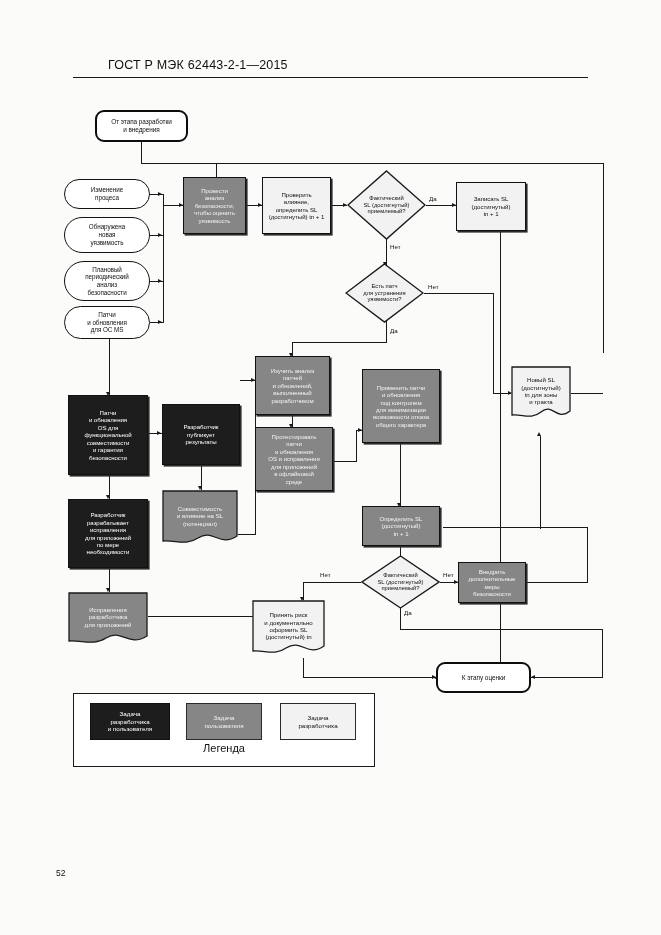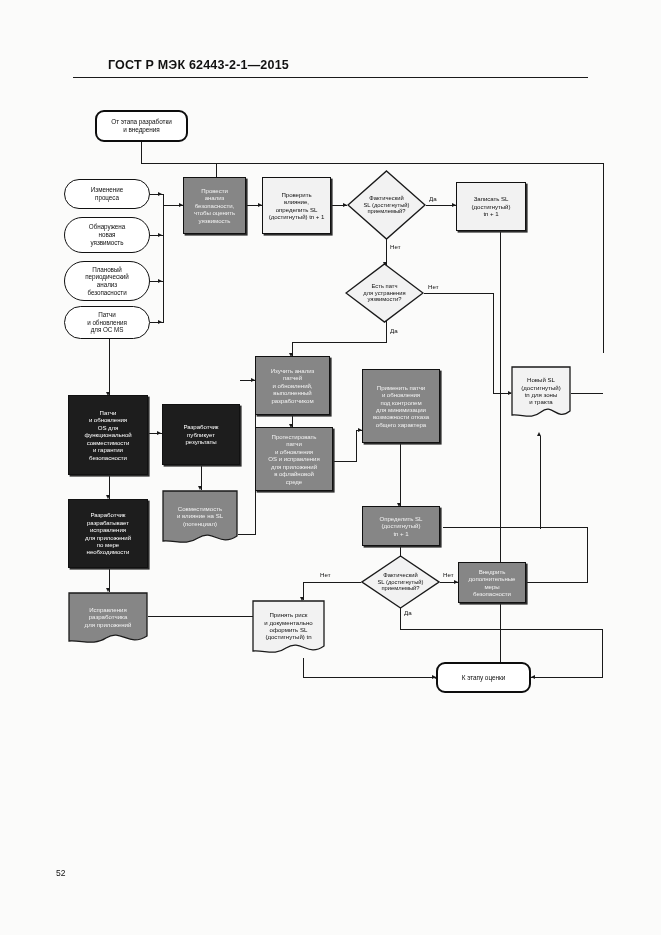--- a/index.html
+++ b/index.html
@@ -2,21 +2,21 @@
 <html><head>
 <meta charset="utf-8">
 <style>
   html,body{margin:0;padding:0;background:#8a8a8a;}
   body{font-family:"Liberation Sans", sans-serif;}
   #page{
     position:relative;width:661px;height:935px;background:#fbfbfa;
     margin:0 auto;overflow:hidden;
   }
   #std-header{
-    position:absolute;left:73px;top:58px;font-size:12.5px;font-weight:bold;
+    position:absolute;left:73px;top:58px;font-size:12.5px;font-weight:normal;
     letter-spacing:.2px;color:#111;padding-left:35px;
   }
   #std-rule{position:absolute;left:73px;top:77px;width:515px;height:1px;background:#1a1a1a;}
 
   #canvas{position:absolute;left:0;top:0;width:661px;height:935px;}
 
   
   .node{
     position:absolute;box-sizing:border-box;
     display:flex;align-items:center;justify-content:center;text-align:center;
@@ -316,16 +316,28 @@
     <div class="edgelbl" style="left:429px;top:195px;">Да</div>
     <div class="edgelbl" style="left:390px;top:243px;">Нет</div>
     <div class="edgelbl" style="left:428px;top:283px;">Нет</div>
     <div class="edgelbl" style="left:390px;top:327px;">Да</div>
     <div class="edgelbl" style="left:443px;top:571px;">Нет</div>
     <div class="edgelbl" style="left:320px;top:571px;">Нет</div>
     <div class="edgelbl" style="left:404px;top:609px;">Да</div>
 
   </div>
 
+  <div id="legend-box">
+    <div class="lgd role-both" style="left:16px;top:9px;width:80px;height:37px;">
+      <span>Задача<br>разработчика<br>и пользователя</span>
+    </div>
+    <div class="lgd role-user" style="left:112px;top:9px;width:76px;height:37px;">
+      <span>Задача<br>пользователя</span>
+    </div>
+    <div class="lgd role-dev" style="left:206px;top:9px;width:76px;height:37px;border-width:1.6px;">
+      <span>Задача<br>разработчика</span>
+    </div>
+    <div id="legend-title">Легенда</div>
+  </div>
 
   <div id="pagenum">52</div>
 
 </div>
 
 </body></html>

